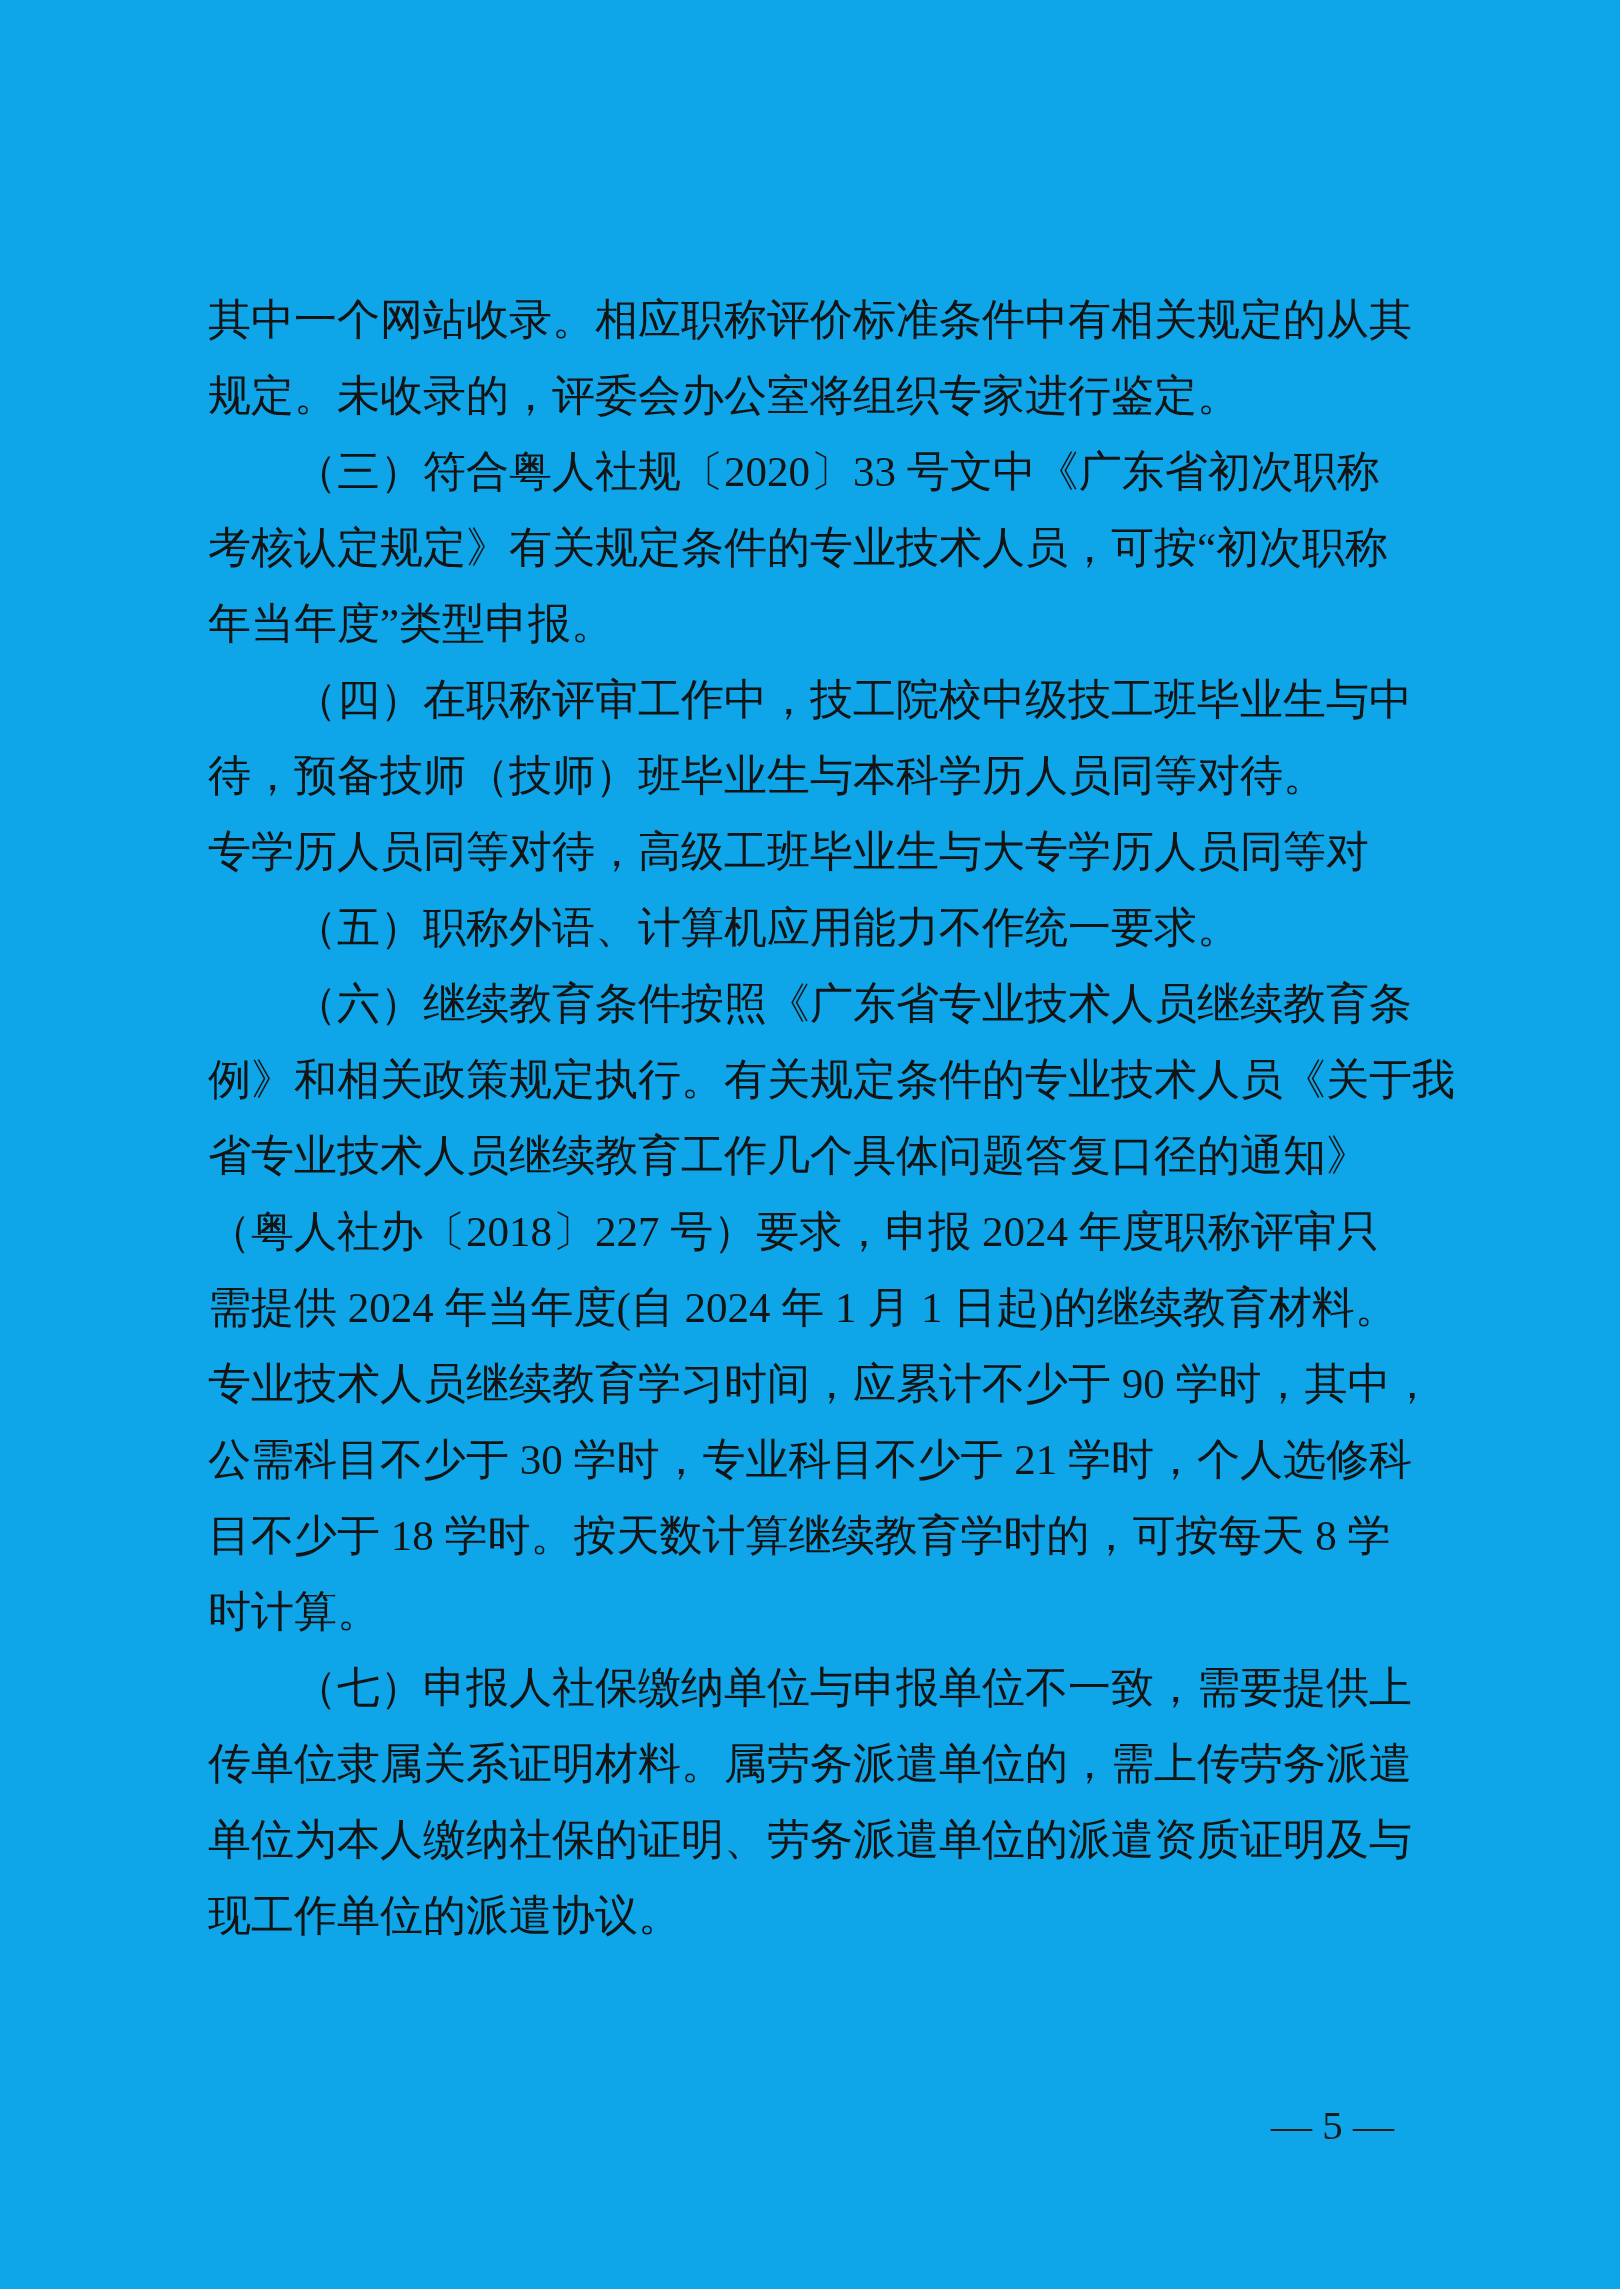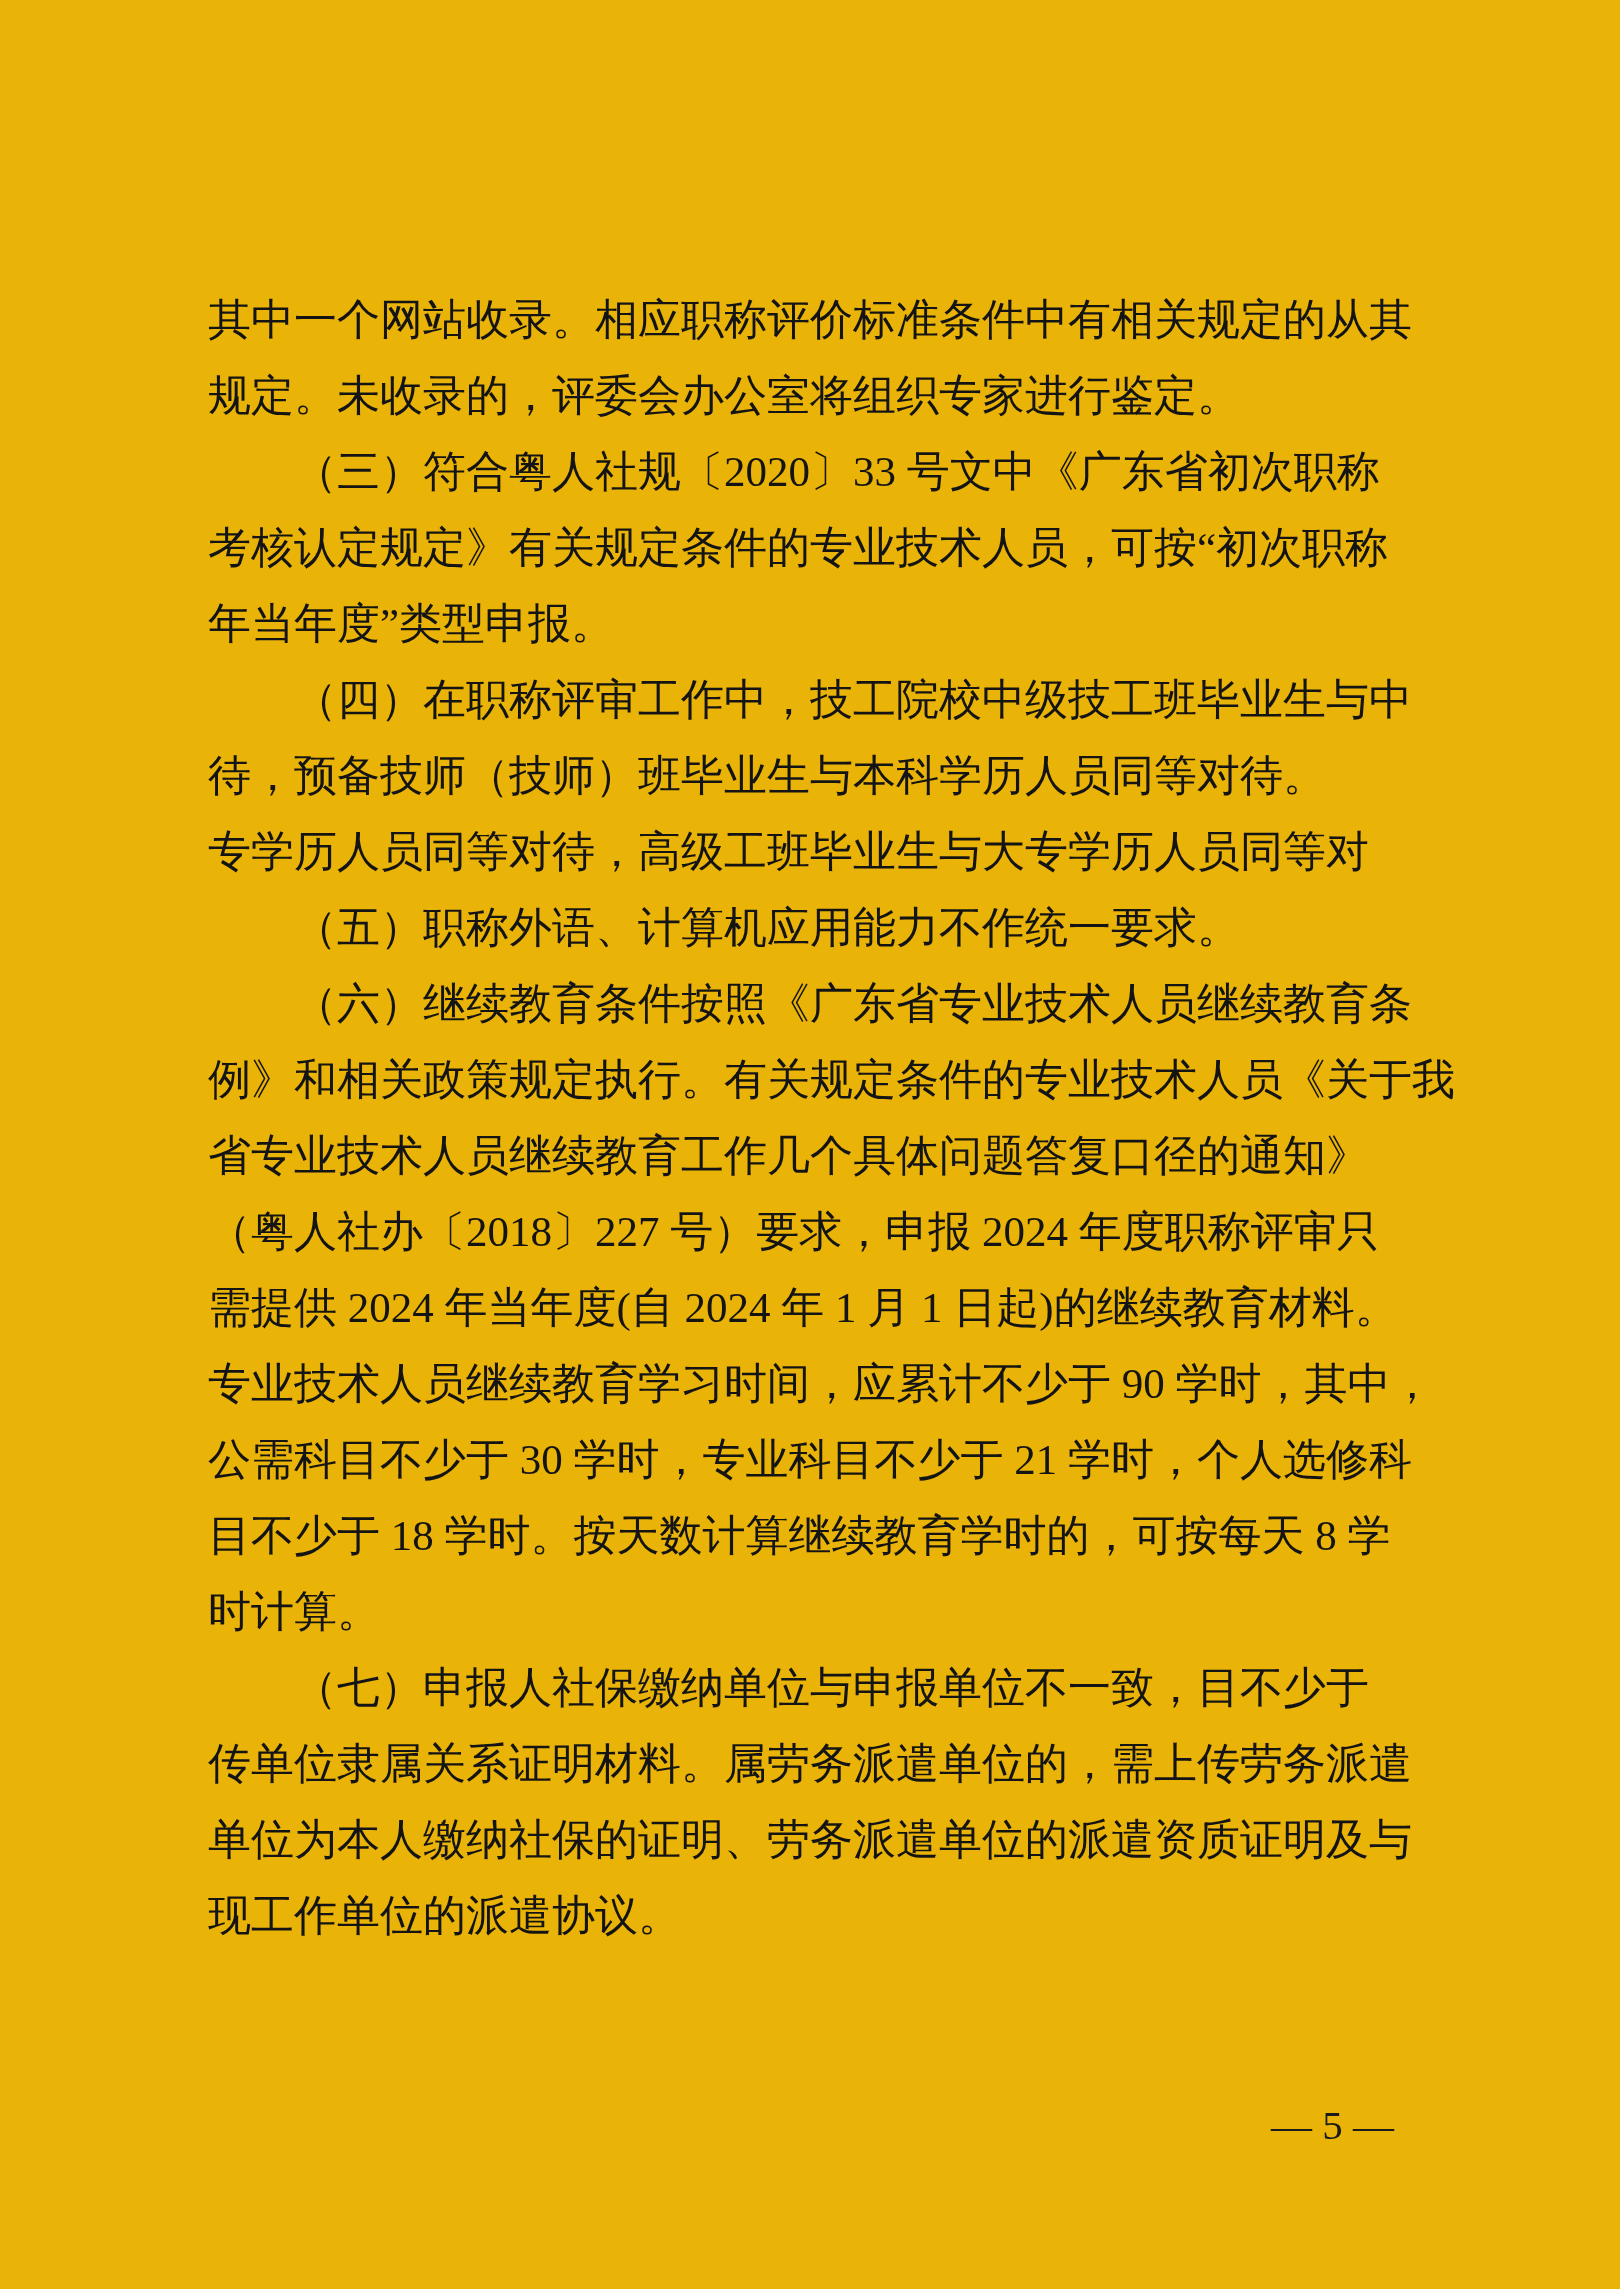--- a/index.html
+++ b/index.html
@@ -11,21 +11,21 @@
     width: 1620px;
     height: 2290px;
     position: relative;
     font-family: "Liberation Serif", serif;
   }
   .page {
     position: absolute;
     left: 0; top: 0;
     width: 1620px;
     height: 2290px;
-    background: #eab308;
+    background: #0ea5e9;
     overflow: hidden;
   }
   .doc-body {
     position: absolute;
     left: 208px;
     top: 282px;
     width: 1210px;
   }
   .line {
     height: 76px;
@@ -68,20 +68,20 @@
       <div class="line indent">（五）职称外语、计算机应用能力不作统一要求。</div>
       <div class="line indent">（六）继续教育条件按照《广东省专业技术人员继续教育条</div>
       <div class="line">例》和相关政策规定执行。有关规定条件的专业技术人员《关于我</div>
       <div class="line">省专业技术人员继续教育工作几个具体问题答复口径的通知》</div>
       <div class="line">（粤人社办〔2018〕227 号）要求，申报 2024 年度职称评审只</div>
       <div class="line">需提供 2024 年当年度(自 2024 年 1 月 1 日起)的继续教育材料。</div>
       <div class="line">专业技术人员继续教育学习时间，应累计不少于 90 学时，其中，</div>
       <div class="line">公需科目不少于 30 学时，专业科目不少于 21 学时，个人选修科</div>
       <div class="line">目不少于 18 学时。按天数计算继续教育学时的，可按每天 8 学</div>
       <div class="line">时计算。</div>
-      <div class="line indent">（七）申报人社保缴纳单位与申报单位不一致，目不少于</div>
+      <div class="line indent">（七）申报人社保缴纳单位与申报单位不一致，需要提供上</div>
       <div class="line">传单位隶属关系证明材料。属劳务派遣单位的，需上传劳务派遣</div>
       <div class="line">单位为本人缴纳社保的证明、劳务派遣单位的派遣资质证明及与</div>
       <div class="line">现工作单位的派遣协议。</div>
     </div>
   <div class="page-number">— 5 —</div>
 </div>
 
 
 </body></html>

